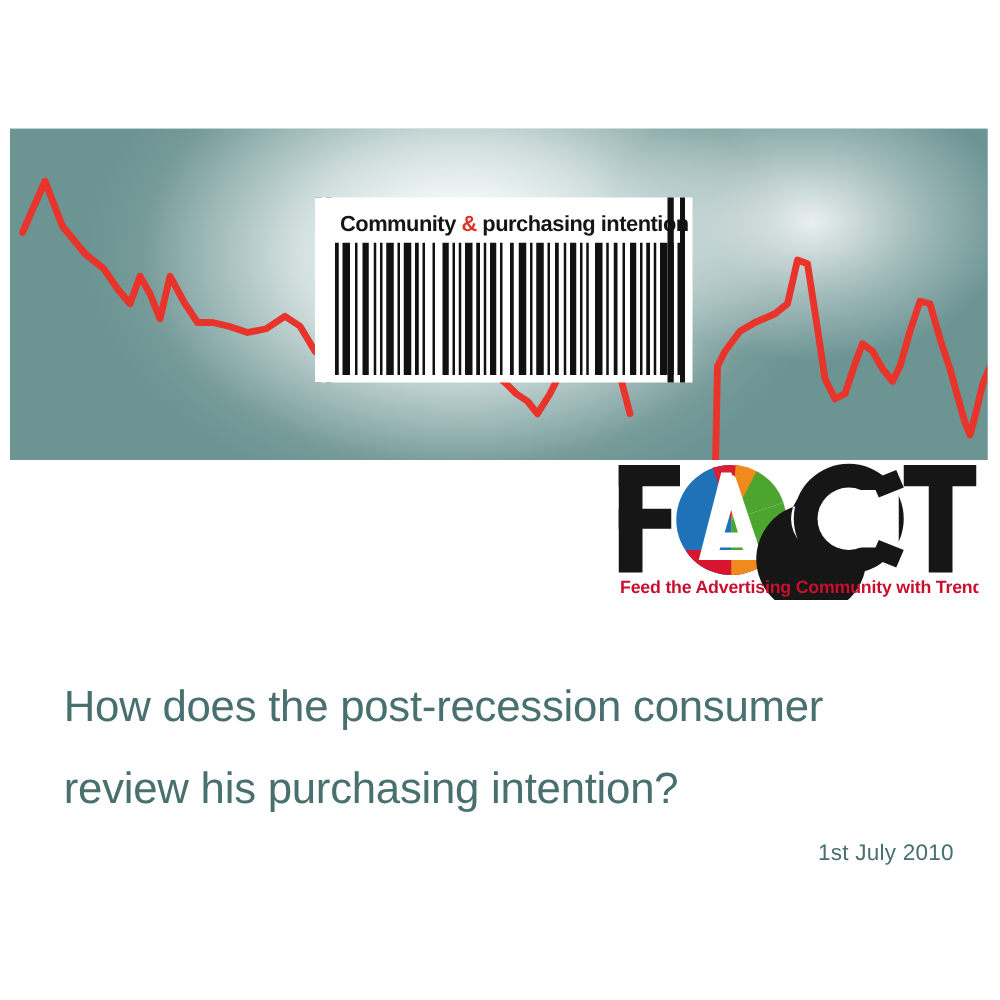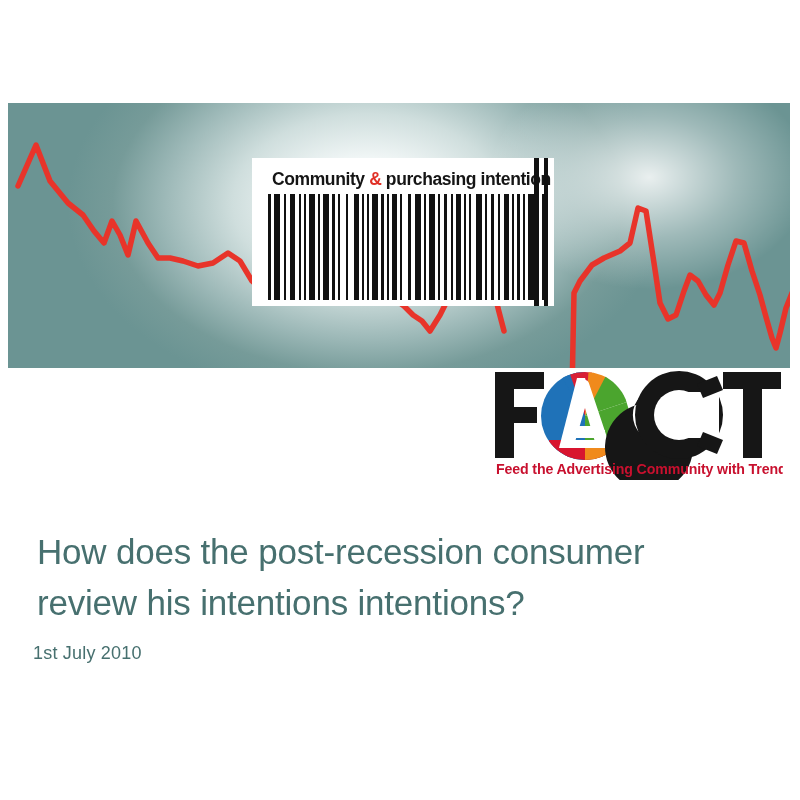--- a/index.html
+++ b/index.html
@@ -113,30 +113,31 @@
     top: 524px;
     width: 730px;
   }
   .headline {
     color: #47706f;
     font-family: "Liberation Sans", sans-serif;
     font-size: 35px;
     font-weight: normal;
     line-height: 47px;
     letter-spacing: -0.2px;
-    margin: 4px;
+    margin: 18px;
     white-space: nowrap;
   }
   .subdate {
     margin-top: 17px;
     color: #47706f;
     font-family: "Liberation Sans", sans-serif;
     font-size: 18px;
     font-weight: normal;
     letter-spacing: 0.2px;
+    text-align: right;
   }
 </style>
 </head>
 <body>
 
 <div class="banner">
   <div class="banner-glow"></div>
 
   <svg class="banner-svg" viewBox="0 0 782 265" preserveAspectRatio="none">
 
@@ -253,15 +254,15 @@
       <rect x="230" y="2" width="58" height="17"></rect>
       <rect x="250" y="2" width="19" height="86"></rect>
     </g>
 
     <text x="3" y="104" font-family="Liberation Sans, sans-serif" font-size="14.2" font-weight="bold" fill="#c8102e" letter-spacing="-0.15">Feed the Advertising Community with Trends</text>
   </svg>
 </div>
 
 <div class="title-block">
   <div class="headline">How does the post-recession consumer</div>
-  <div class="headline">review his intentions intentions?</div>
+  <div class="headline">review his purchasing intention?</div>
   <div class="subdate">1st July 2010</div>
 </div>
 
 </body></html>

